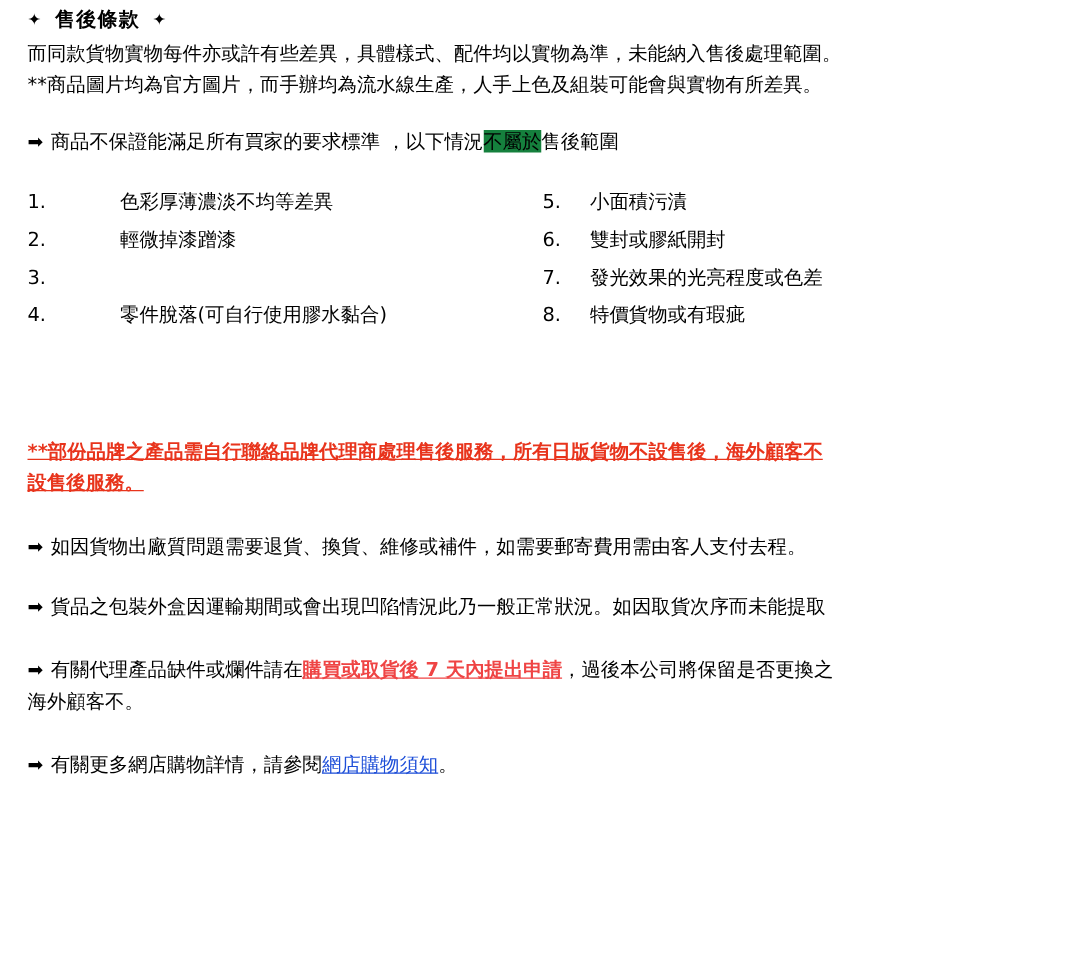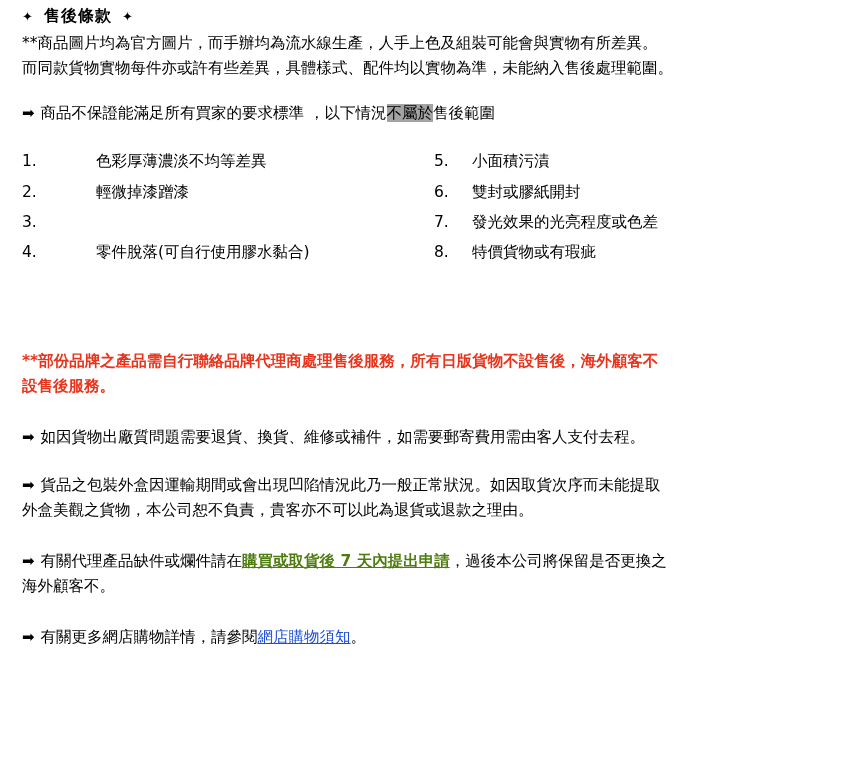--- a/index.html
+++ b/index.html
@@ -46,29 +46,30 @@
     display: block;
     padding: 0 18px 0 22px;
     line-height: 1.62;
     font-size: 15.5px;
   }
   .arrow {
     font-size: 15px;
     padding-right: 6px;
   }
   .hl {
-    background: #a3a3a3;
+    background: #15803d;
     color: #000;
   }
   .redtext {
     color: #e8341c;
     font-weight: bold;
+    text-decoration: underline;
   }
   .red-underline {
-    color: #4d7c0f;
+    color: #ef4444;
     font-weight: bold;
     text-decoration: underline;
   }
   .link {
     color: #1d4ed8;
     text-decoration: underline;
     cursor: pointer;
   }
   .list-wrap {
     display: flex;
@@ -98,22 +99,22 @@
 <body>
 
 <div class="page">
 
   <div class="title-row">
     <span class="diamond">✦</span>
     <span>售後條款</span>
     <span class="diamond">✦</span>
   </div>
 
+  <p class="para">而同款貨物實物每件亦或許有些差異，具體樣式、配件均以實物為準，未能納入售後處理範圍。</p>
   <p class="para">**商品圖片均為官方圖片，而手辦均為流水線生產，人手上色及組裝可能會與實物有所差異。</p>
-  <p class="para">而同款貨物實物每件亦或許有些差異，具體樣式、配件均以實物為準，未能納入售後處理範圍。</p>
 
   <div class="block-gap-md"></div>
 
   <div class="arrow-line">
     <span class="arrow">➡</span><span>商品不保證能滿足所有買家的要求標準  ，以下情況</span><span class="hl">不屬於</span><span>售後範圍</span>
   </div>
 
   <div class="block-gap-md"></div>
 
   <div class="list-wrap">
@@ -166,21 +167,20 @@
 
   <div class="arrow-line">
     <span class="arrow">➡</span><span>如因貨物出廠質問題需要退貨、換貨、維修或補件，如需要郵寄費用需由客人支付去程。</span>
   </div>
 
   <div style="height:22px"></div>
 
   <div class="arrow-line">
     <span class="arrow">➡</span><span>貨品之包裝外盒因運輸期間或會出現凹陷情況此乃一般正常狀況。如因取貨次序而未能提取</span>
   </div>
-  <p class="para">外盒美觀之貨物，本公司恕不負責，貴客亦不可以此為退貨或退款之理由。</p>
 
   <div style="height:26px"></div>
 
   <div class="arrow-line">
     <span class="arrow">➡</span><span>有關代理產品缺件或爛件請在</span><span class="red-underline">購買或取貨後 7 天內提出申請</span><span>，過後本公司將保留是否更換之</span>
   </div>
   <p class="para">海外顧客不。</p>
 
   <div style="height:26px"></div>
 

